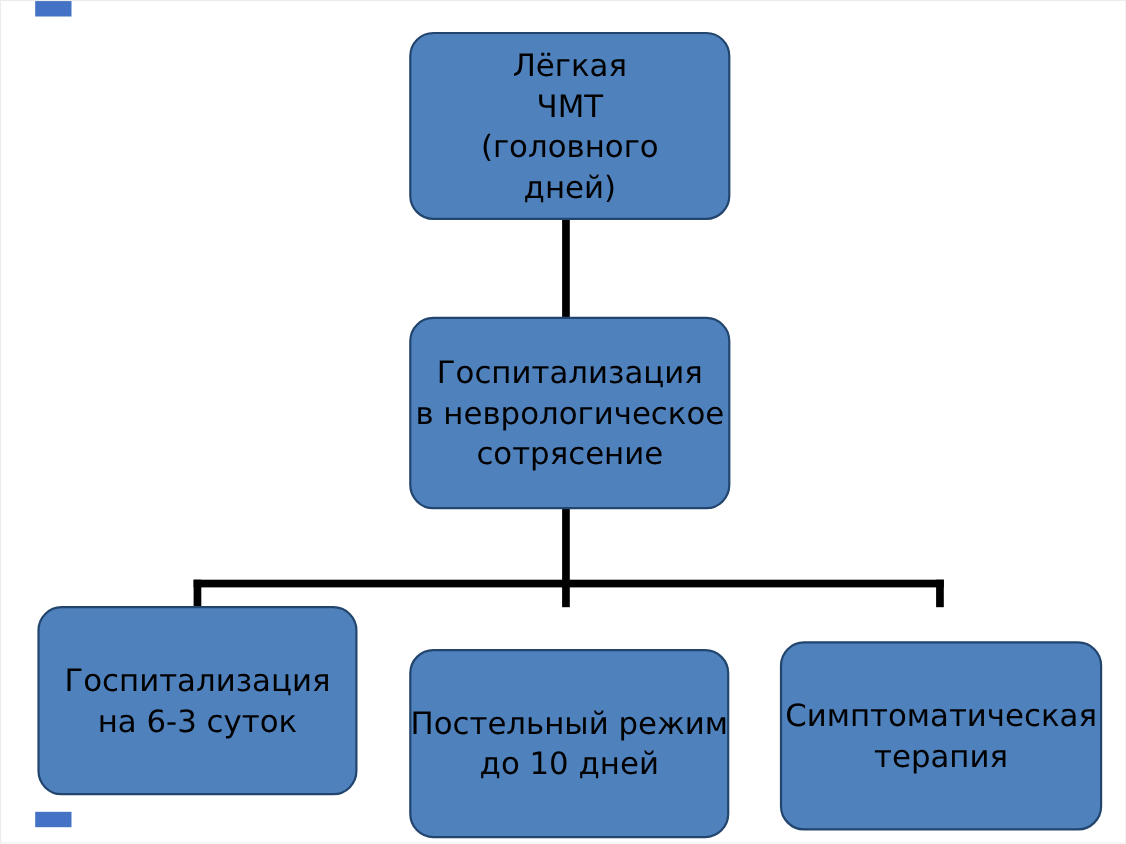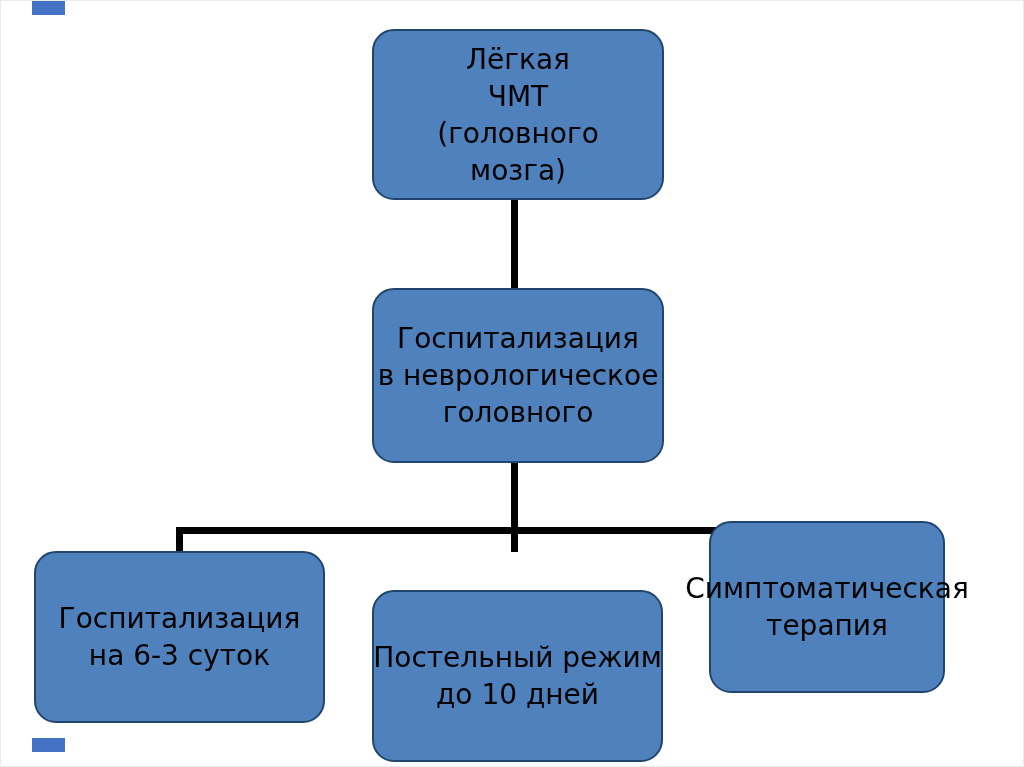--- a/index.html
+++ b/index.html
@@ -30,21 +30,21 @@
   }
   .node div{white-space:nowrap;}
   .connector{position:absolute;background:#000000;}
   .decoration{position:absolute;background:#4472c4;}
 
   
   #node-root        {left:371px;top:28px; width:292px;height:171px;}
   #node-hospital    {left:371px;top:287px;width:292px;height:175px;}
   #node-stay        {left:33px; top:550px;width:291px;height:172px;}
   #node-bedrest     {left:371px;top:550px;width:291px;height:172px;margin-top:39px;}
-  #node-therapy     {left:708px;top:520px;width:236px;height:172px;}
+  #node-therapy     {left:708px;top:582px;width:293px;height:172px;}
 
   
   #conn-v1        {left:510px;top:198px;width:7px;height:91px;}
   #conn-v2        {left:510px;top:461px;width:7px;height:90px;}
   #conn-h         {left:175px;top:526px;width:682px;height:7px;}
   #conn-stub-left {left:175px;top:526px;width:7px;height:25px;}
   #conn-stub-right{left:850px;top:526px;width:7px;height:25px;}
 
   
   #deco-top   {left:31px;top:0;width:33px;height:14px;}
@@ -61,27 +61,27 @@
   <div class="connector" id="conn-v1"></div>
   <div class="connector" id="conn-v2"></div>
   <div class="connector" id="conn-h"></div>
   <div class="connector" id="conn-stub-left"></div>
   <div class="connector" id="conn-stub-right"></div>
 
   <div class="node" id="node-root">
       <div>Лёгкая</div>
       <div>ЧМТ</div>
       <div>(головного</div>
-      <div>мозга)</div>
+      <div>дней)</div>
     </div>
 
   <div class="node" id="node-hospital">
       <div>Госпитализация</div>
       <div>в неврологическое</div>
-      <div>головного</div>
+      <div>сотрясение</div>
     </div>
 
   <div class="node" id="node-stay">
       <div>Госпитализация</div>
       <div>на 6-3 суток</div>
     </div>
 
   <div class="node" id="node-bedrest">
       <div>Постельный режим</div>
       <div>до 10 дней</div>

